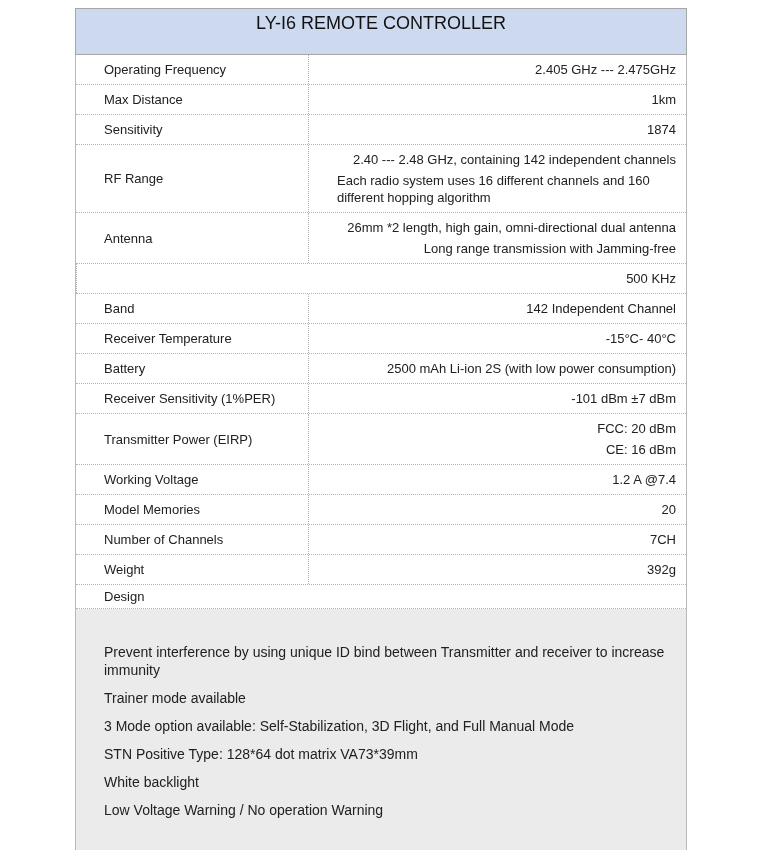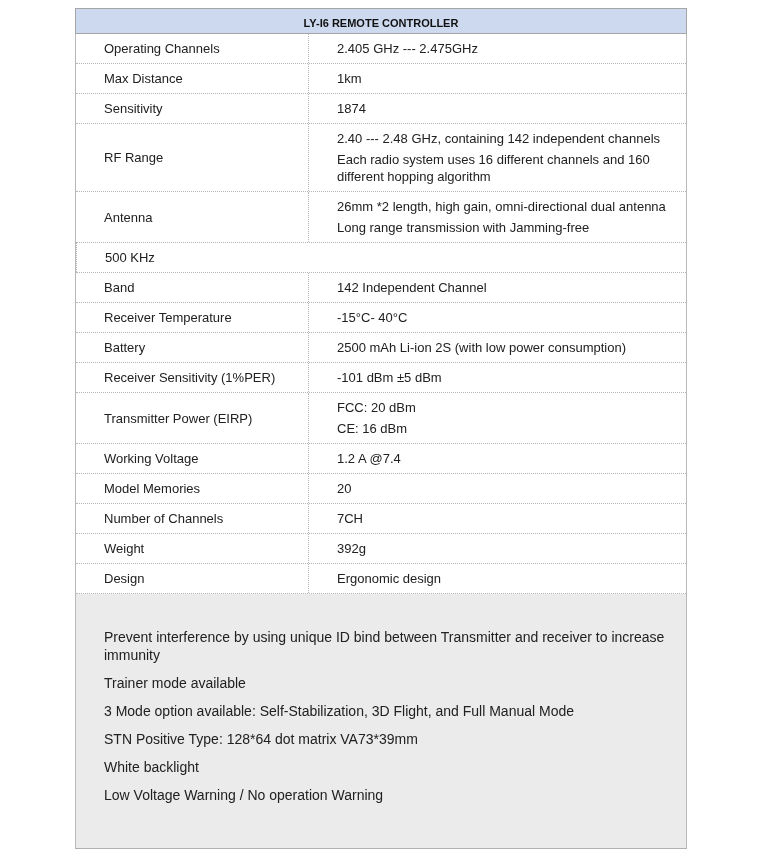--- a/index.html
+++ b/index.html
@@ -19,43 +19,44 @@
   }
   .spec-card {
     position: absolute;
     left: 75px;
     top: 8px;
     width: 612px;
     box-sizing: border-box;
   }
   .header {
     box-sizing: border-box;
-    height: 26px;
+    height: 47px;
     line-height: 28px;
     text-align: center;
-    font-weight: bold;
-    font-size: 11px;
+    font-weight: normal;
+    font-size: 18px;
     color: #111111;
     background: var(--header-bg, #ccd9ef);
     border: 1px solid #a6a6a6;
   }
   .rows {
     box-sizing: border-box;
     border-left: 1px solid #b9b9b9;
     border-right: 1px solid #b9b9b9;
   }
   .spec-row {
     display: flex;
     align-items: stretch;
     border-bottom: 1px dotted #b5b5b5;
   }
   .cell {
     box-sizing: border-box;
     font-size: 13px;
     padding: 4px 10px 4px 28px;
+    align-items: flex-end;
   }
   .cell p {
     margin: 2px 0;
     line-height: 17px;
   }
   .cell.label {
     width: 232px;
     flex: 0 0 232px;
     display: flex;
     align-items: center;
@@ -82,21 +83,21 @@
   }
 </style>
 </head>
 <body>
 
 <div class="page">
   <div class="spec-card">
     <div class="header">LY-I6 REMOTE CONTROLLER</div>
     <div class="rows" id="rows">
         <div class="spec-row">
-          <div class="cell label">Operating Channels</div>
+          <div class="cell label">Operating Frequency</div>
           <div class="cell value">
             <p>2.405 GHz --- 2.475GHz</p>
           </div>
         </div>
         <div class="spec-row">
           <div class="cell label">Max Distance</div>
           <div class="cell value">
             <p>1km</p>
           </div>
         </div>
@@ -139,21 +140,21 @@
         </div>
         <div class="spec-row">
           <div class="cell label">Battery</div>
           <div class="cell value">
             <p>2500 mAh Li-ion 2S (with low power consumption)</p>
           </div>
         </div>
         <div class="spec-row">
           <div class="cell label">Receiver Sensitivity (1%PER)</div>
           <div class="cell value">
-            <p>-101 dBm ±5 dBm</p>
+            <p>-101 dBm ±7 dBm</p>
           </div>
         </div>
         <div class="spec-row">
           <div class="cell label">Transmitter Power (EIRP)</div>
           <div class="cell value">
             <p>FCC: 20 dBm</p>
             <p>CE: 16 dBm</p>
           </div>
         </div>
         <div class="spec-row">
@@ -175,23 +176,20 @@
           </div>
         </div>
         <div class="spec-row">
           <div class="cell label">Weight</div>
           <div class="cell value">
             <p>392g</p>
           </div>
         </div>
         <div class="spec-row">
           <div class="cell label">Design</div>
-          <div class="cell value">
-            <p>Ergonomic design</p>
-          </div>
         </div>
       </div>
     <div class="notes" id="notes">
         <p>Prevent interference by using unique ID bind between Transmitter and receiver to increase immunity</p>
         <p>Trainer mode available</p>
         <p>3 Mode option available: Self-Stabilization, 3D Flight, and Full Manual Mode</p>
         <p>STN Positive Type: 128*64 dot matrix VA73*39mm</p>
         <p>White backlight</p>
         <p>Low Voltage Warning / No operation Warning</p>
       </div>

